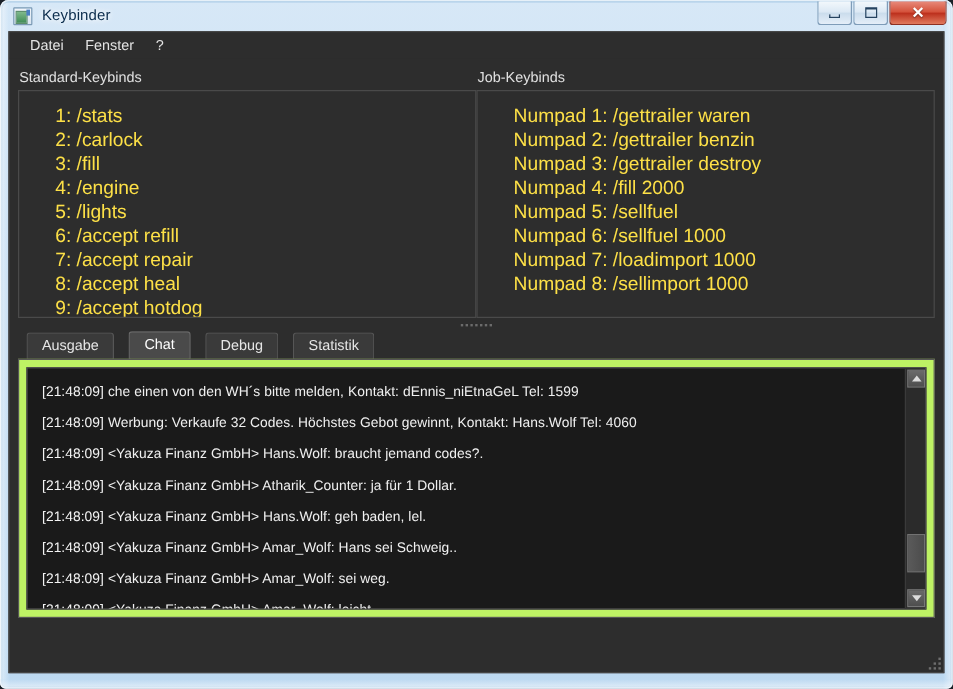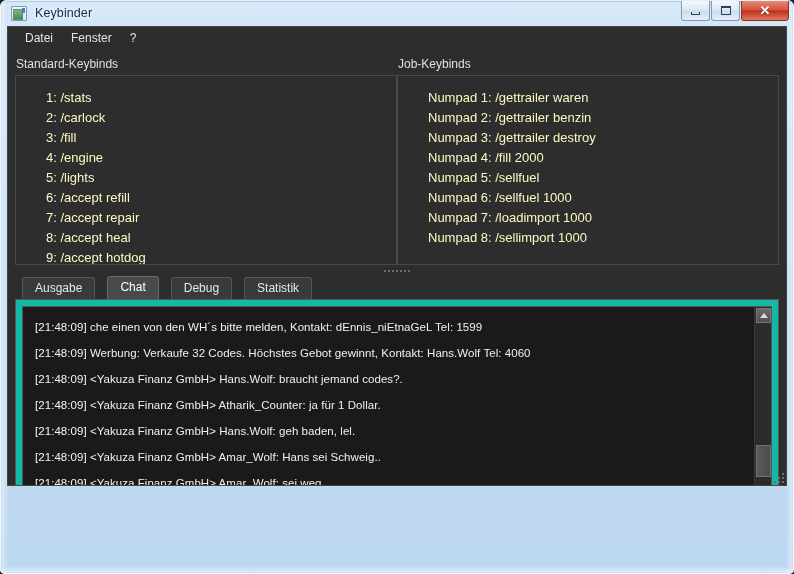--- a/index.html
+++ b/index.html
@@ -100,21 +100,21 @@
     color: #ffffff; font-size: 13px; font-weight: bold;
     line-height: 13px;
     text-shadow: 0 1px 1px rgba(0,0,0,.45);
     font-family: "Liberation Sans", sans-serif;
   }
 
   
   .client {
     position: absolute;
     left: 7px; top: 26px;
-    width: 780px; height: 460px;
+    width: 780px; height: 535px;
     background: #2d2d2d;
     border: 1px solid #454545;
     overflow: hidden;
   }
 
   .menubar {
     height: 22px;
     background: #2d2d2d;
     display: flex; align-items: center;
     padding-left: 8px;
@@ -140,21 +140,21 @@
     padding-left: 1px;
   }
   .gb-body {
     border: 1px solid #4a4a4a;
     background: #2d2d2d;
     height: 190px;
     padding: 12px 0 0 0;
     overflow: hidden;
   }
   .kb-row {
-    font-size: 13px; color: #fef9c3;
+    font-size: 16px; color: #fde047;
     padding: 0 0 0 30px;
     line-height: 20px;
     white-space: nowrap;
   }
 
   
   .splitter {
     position: relative;
     height: 12px;
     display: flex; align-items: center; justify-content: center;
@@ -187,21 +187,21 @@
   }
   .tab.active {
     background: #4a4a4a;
     color: #ffffff;
     padding-bottom: 4px;
     border-color: #6a6a6a;
   }
 
   .tabpanel {
     margin: 0 7px 0 7px;
-    background: #14b8a6;
+    background: #bef264;
     border: 1px solid #565656;
     height: 216px;
     padding: 6px;
     position: relative;
   }
 
   
   .chatbox {
     position: relative;
     width: 100%; height: 100%;

